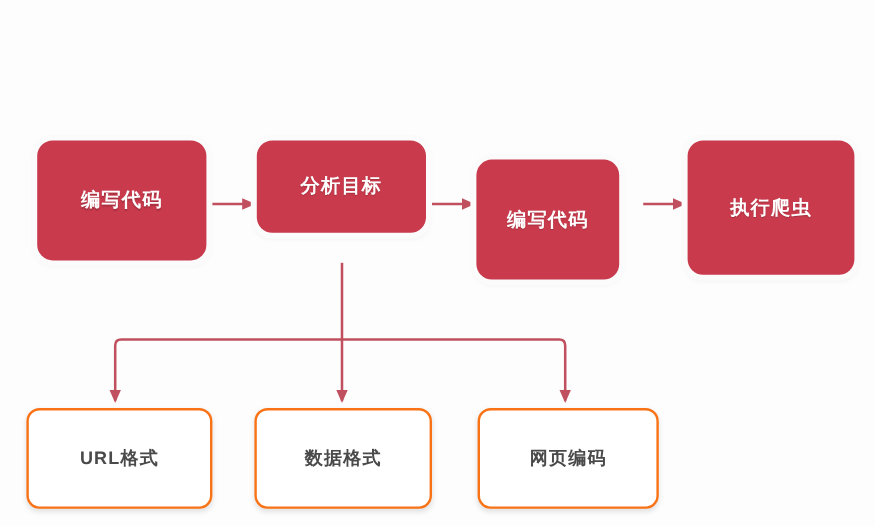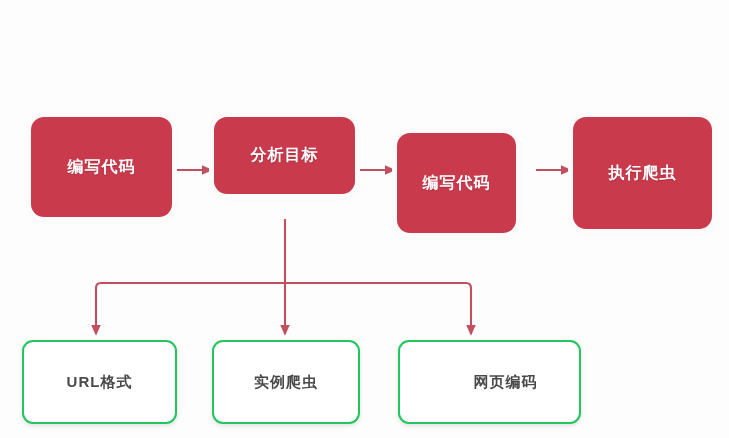--- a/index.html
+++ b/index.html
@@ -57,21 +57,21 @@
     font-size: 16px;
     font-weight: bold;
     letter-spacing: 1px;
     text-shadow: 0 1px 1px rgba(0,0,0,0.18);
     user-select: none;
   }
   
   .dbox {
     position: absolute;
     background: #ffffff;
-    border: 2px solid #22c55e;
+    border: 2px solid #f97316;
     border-radius: 11px;
     box-shadow: 0 2px 4px rgba(170,170,170,0.32);
     display: flex;
     align-items: center;
     justify-content: center;
   }
   .dbox .dtext {
     color: #4a4a4a;
     font-size: 15px;
     font-weight: bold;
@@ -118,20 +118,20 @@
 
   <div class="pbox" style="left:573px; top:117px; width:139px; height:112px;">
     <span class="ptext">执行爬虫</span>
   </div>
 
   <div class="dbox" style="left:22px; top:340px; width:151px; height:80px;">
     <span class="dtext">URL格式</span>
   </div>
 
   <div class="dbox" style="left:212px; top:340px; width:144px; height:80px;">
-    <span class="dtext">实例爬虫</span>
+    <span class="dtext">数据格式</span>
   </div>
 
-  <div class="dbox" style="left:398px; top:340px; width:147px; height:80px;padding-left:32px;">
+  <div class="dbox" style="left:398px; top:340px; width:147px; height:80px;">
     <span class="dtext">网页编码</span>
   </div>
 
 </div>
 
 </body></html>

